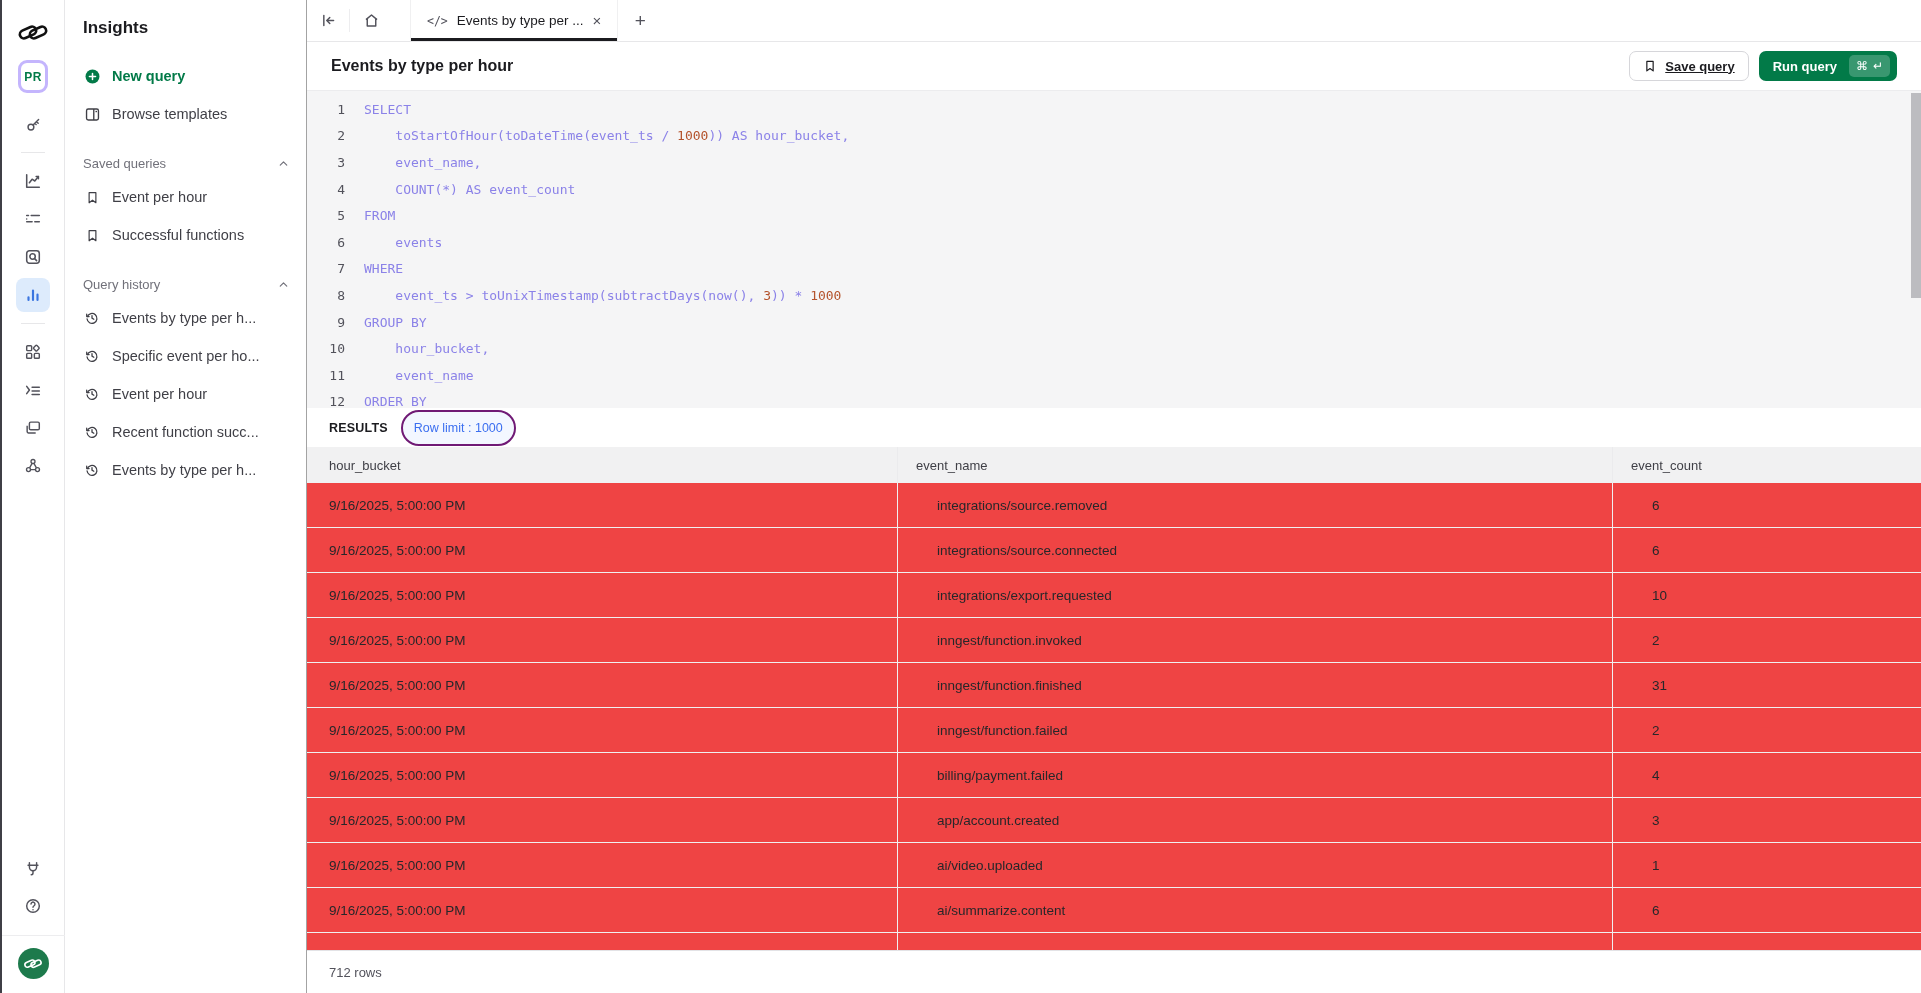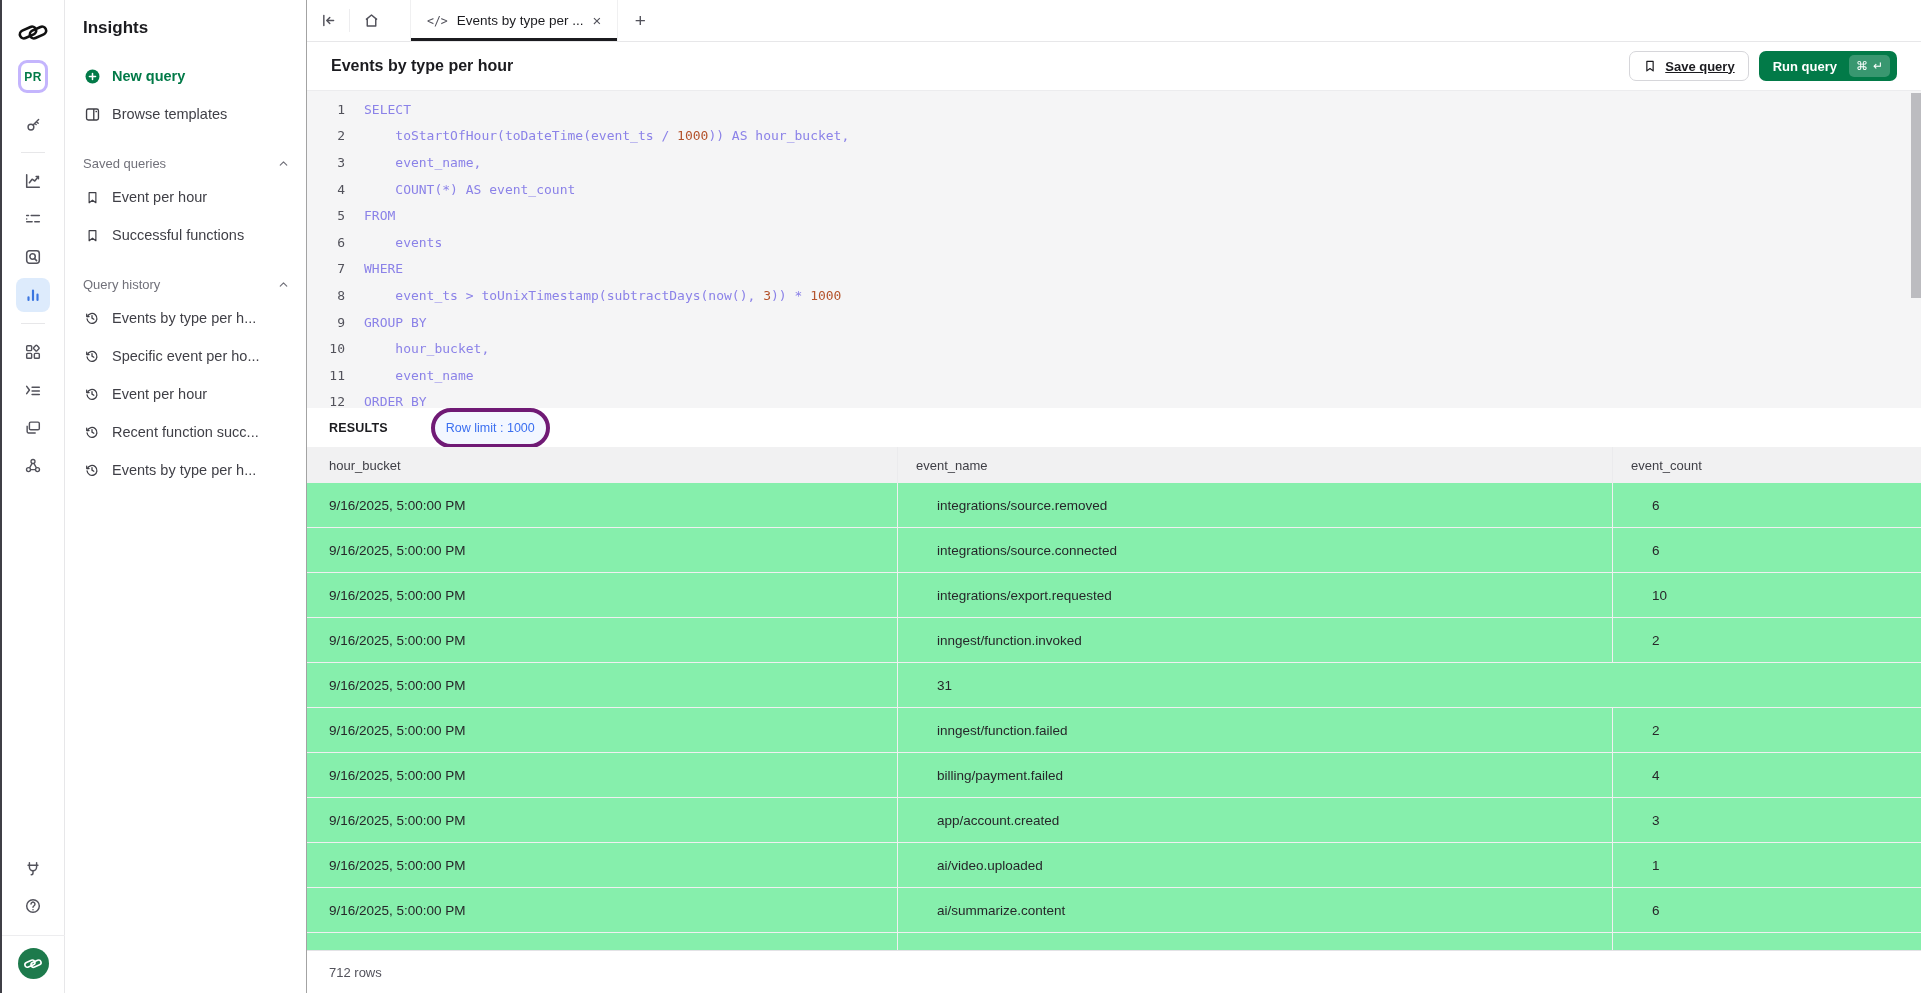--- a/index.html
+++ b/index.html
@@ -71,27 +71,27 @@
   .ln { width:18px; text-align:right; color:#52525b; margin-right:19px; flex:none; }
   .code { white-space:pre; }
   .seg-code { color:#8b82e8; }
   .seg-num  { color:#b4532c; }
   .vscroll { position:absolute; right:0; top:2px; width:10px; height:205px;
              background:#bcbcc0; border-radius:0px; cursor:pointer; }
 
   
   .results-bar { height:39px; display:flex; align-items:center; padding:0 22px; gap:13px; flex:none; background:#fff; }
   .results-label { font-size:12.5px; font-weight:700; color:#1b1b1f; letter-spacing:.2px; }
-  .limit-pill { border:4px solid #701a75; color:#3b6ff0; background:#f3f7ff; border-radius:999px;
-                font-size:12.5px; padding:9px 11px; cursor:pointer;margin-left:30px; }
+  .limit-pill { border:2px solid #701a75; color:#3b6ff0; background:#f3f7ff; border-radius:999px;
+                font-size:12.5px; padding:9px 11px; cursor:pointer; }
 
   .thead { height:36px; background:#f1f1f2; display:flex; align-items:center; flex:none;
            font-size:13px; color:#3f3f46; }
   .trow  { height:45px; display:flex; align-items:center; font-size:13.5px; color:#27272a;
-           border-bottom:1px solid #f0f0f1; background:#86efac; }
+           border-bottom:1px solid #f0f0f1; background:#ef4444; }
   .c1 { width:590px; padding-left:22px; flex:none; align-self:stretch; display:flex; align-items:center; }
   .c2 { width:715px; padding-left:18px; flex:none; align-self:stretch; display:flex; align-items:center; }
   .c3 { flex:1; padding-left:18px; align-self:stretch; display:flex; align-items:center; }
   .trow .c2, .trow .c3 { border-left:1px solid #f0f0f1;padding-left:39px; }
   .thead .c2, .thead .c3 { border-left:1px solid #ebebed; }
   .trow.partial { height:17px; border-bottom:none; }
   .tbody { flex:none; overflow:hidden; }
 
   .tfooter { height:43px; border-top:1px solid #e3e3e6; display:flex; align-items:center;
              padding-left:22px; font-size:13px; color:#52525b; background:#fff; margin-top:auto; }
@@ -451,20 +451,21 @@
         </div>
 
         <div class="trow">
           <div class="c1">9/16/2025, 5:00:00 PM</div>
           <div class="c2">inngest/function.invoked</div>
           <div class="c3">2</div>
         </div>
 
         <div class="trow">
           <div class="c1">9/16/2025, 5:00:00 PM</div>
+          <div class="c2">inngest/function.finished</div>
           <div class="c3">31</div>
         </div>
 
         <div class="trow">
           <div class="c1">9/16/2025, 5:00:00 PM</div>
           <div class="c2">inngest/function.failed</div>
           <div class="c3">2</div>
         </div>
 
         <div class="trow">

